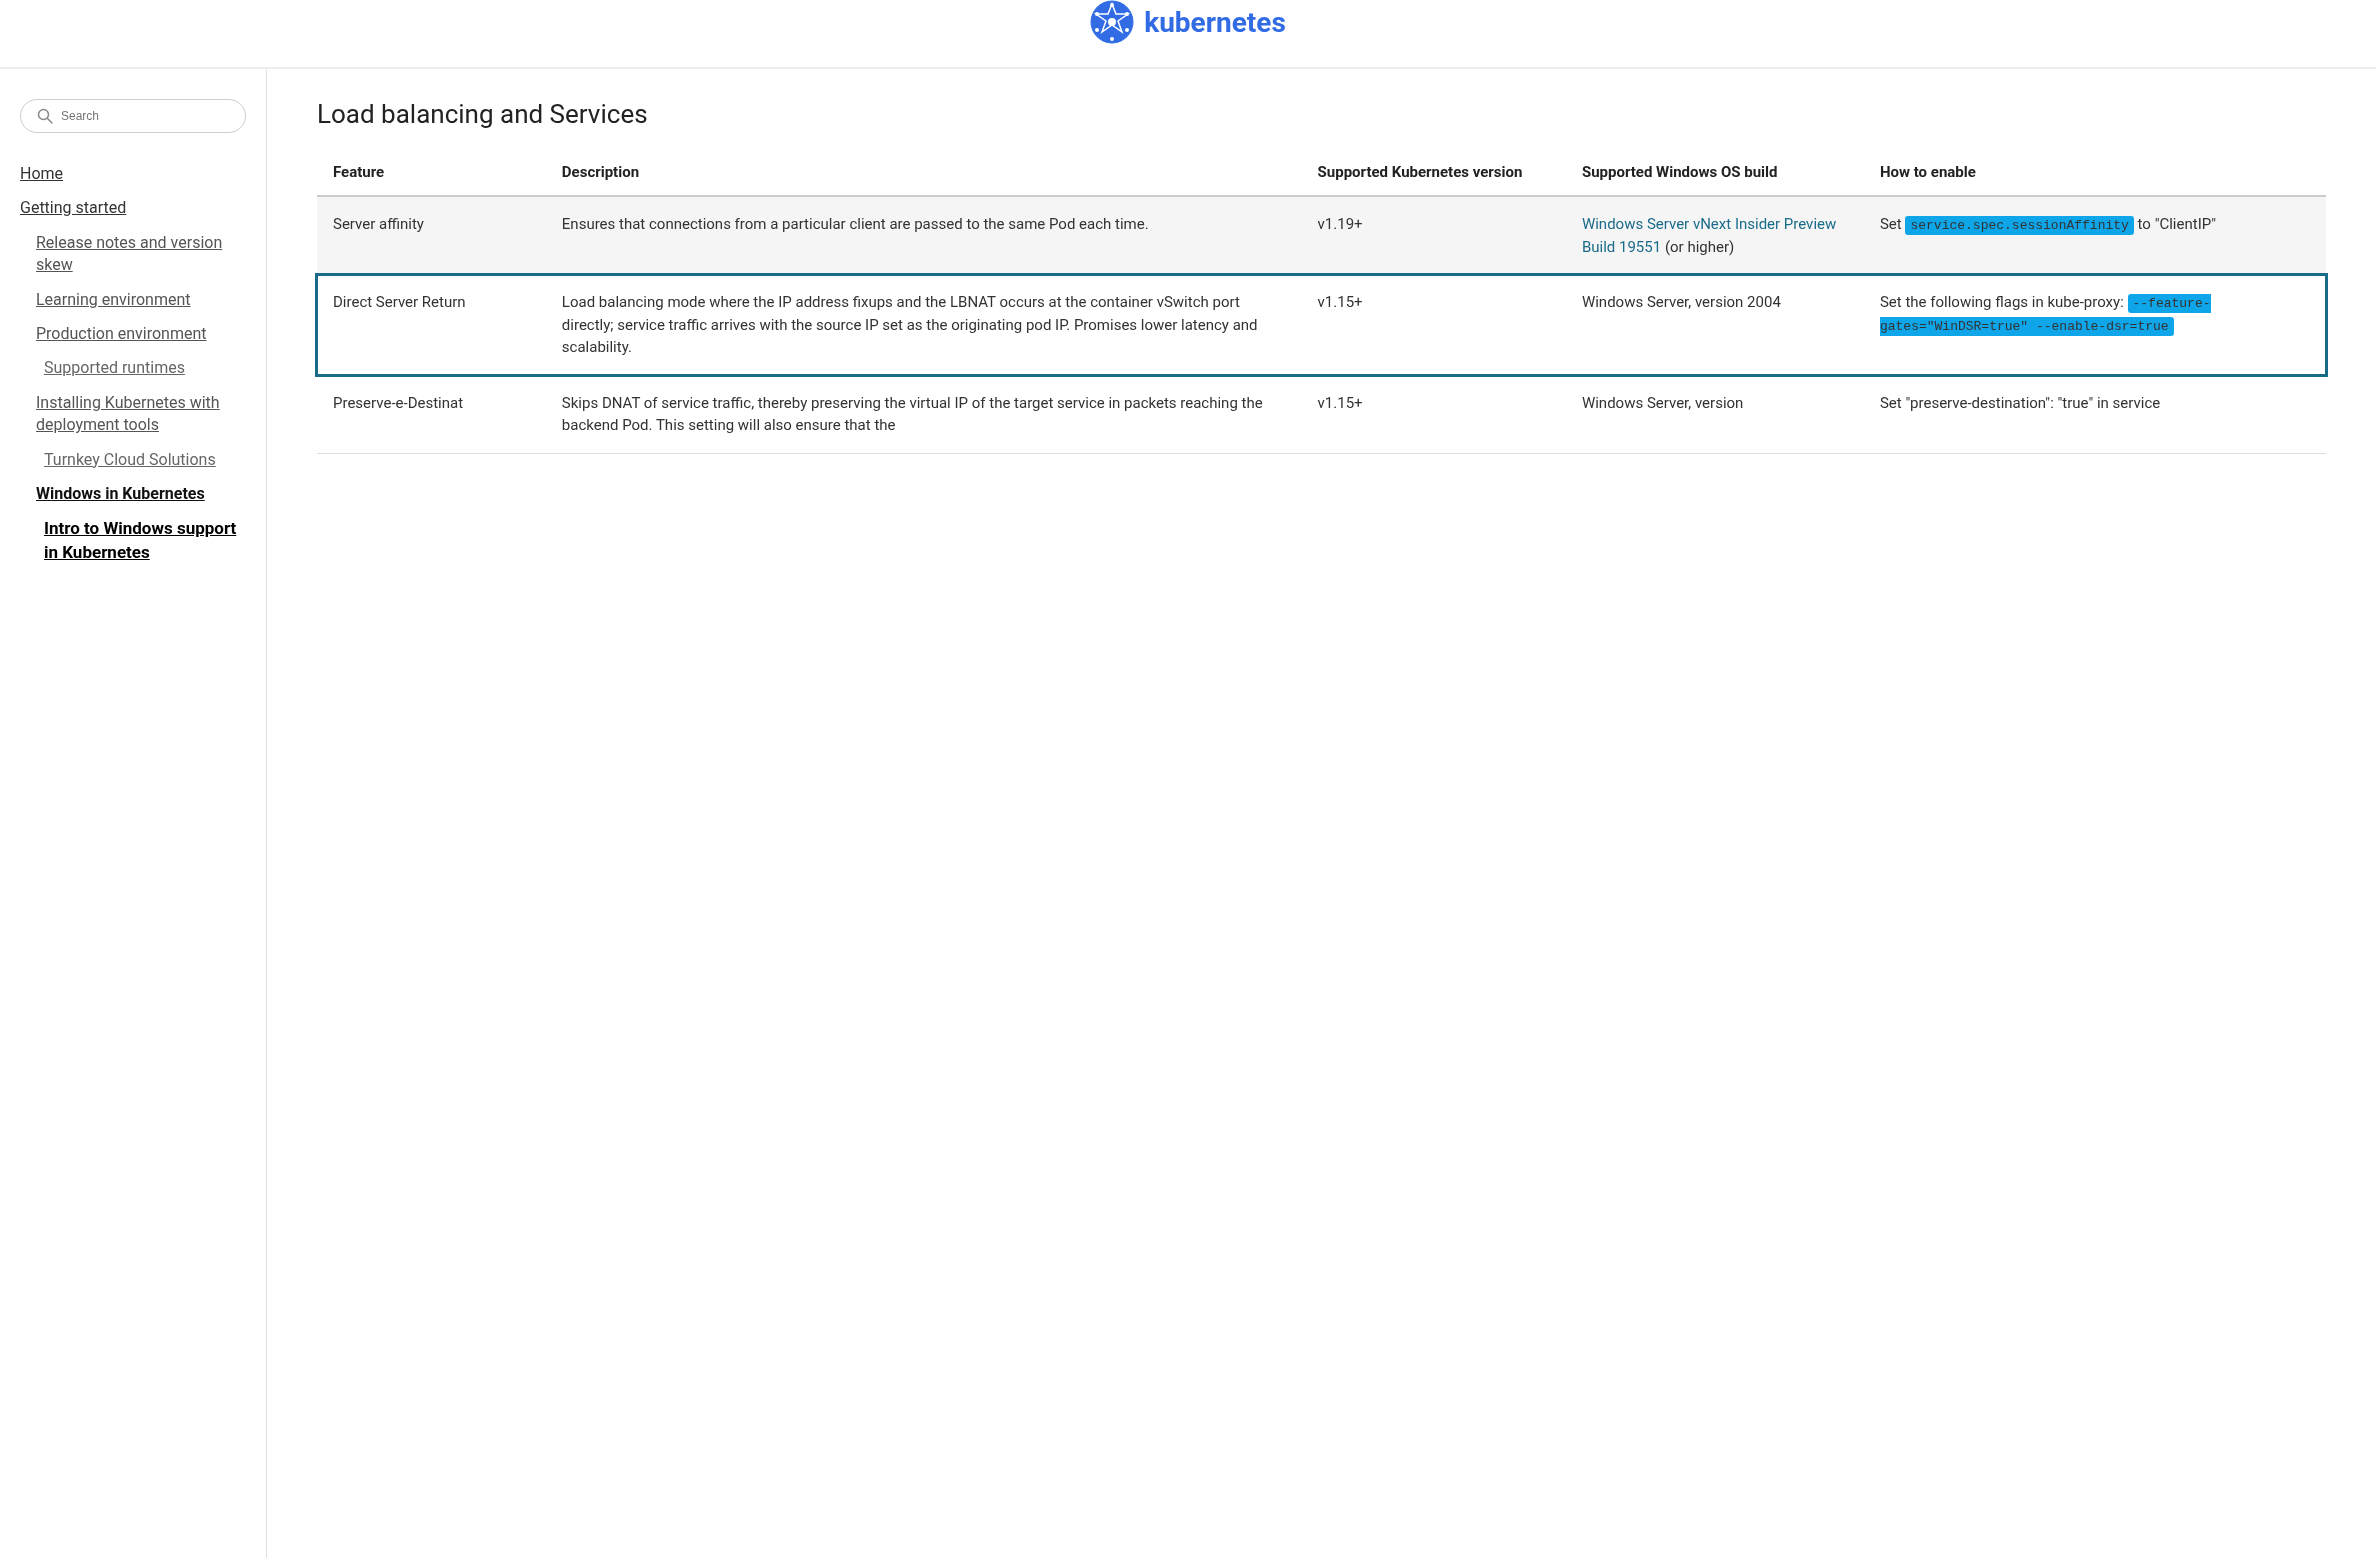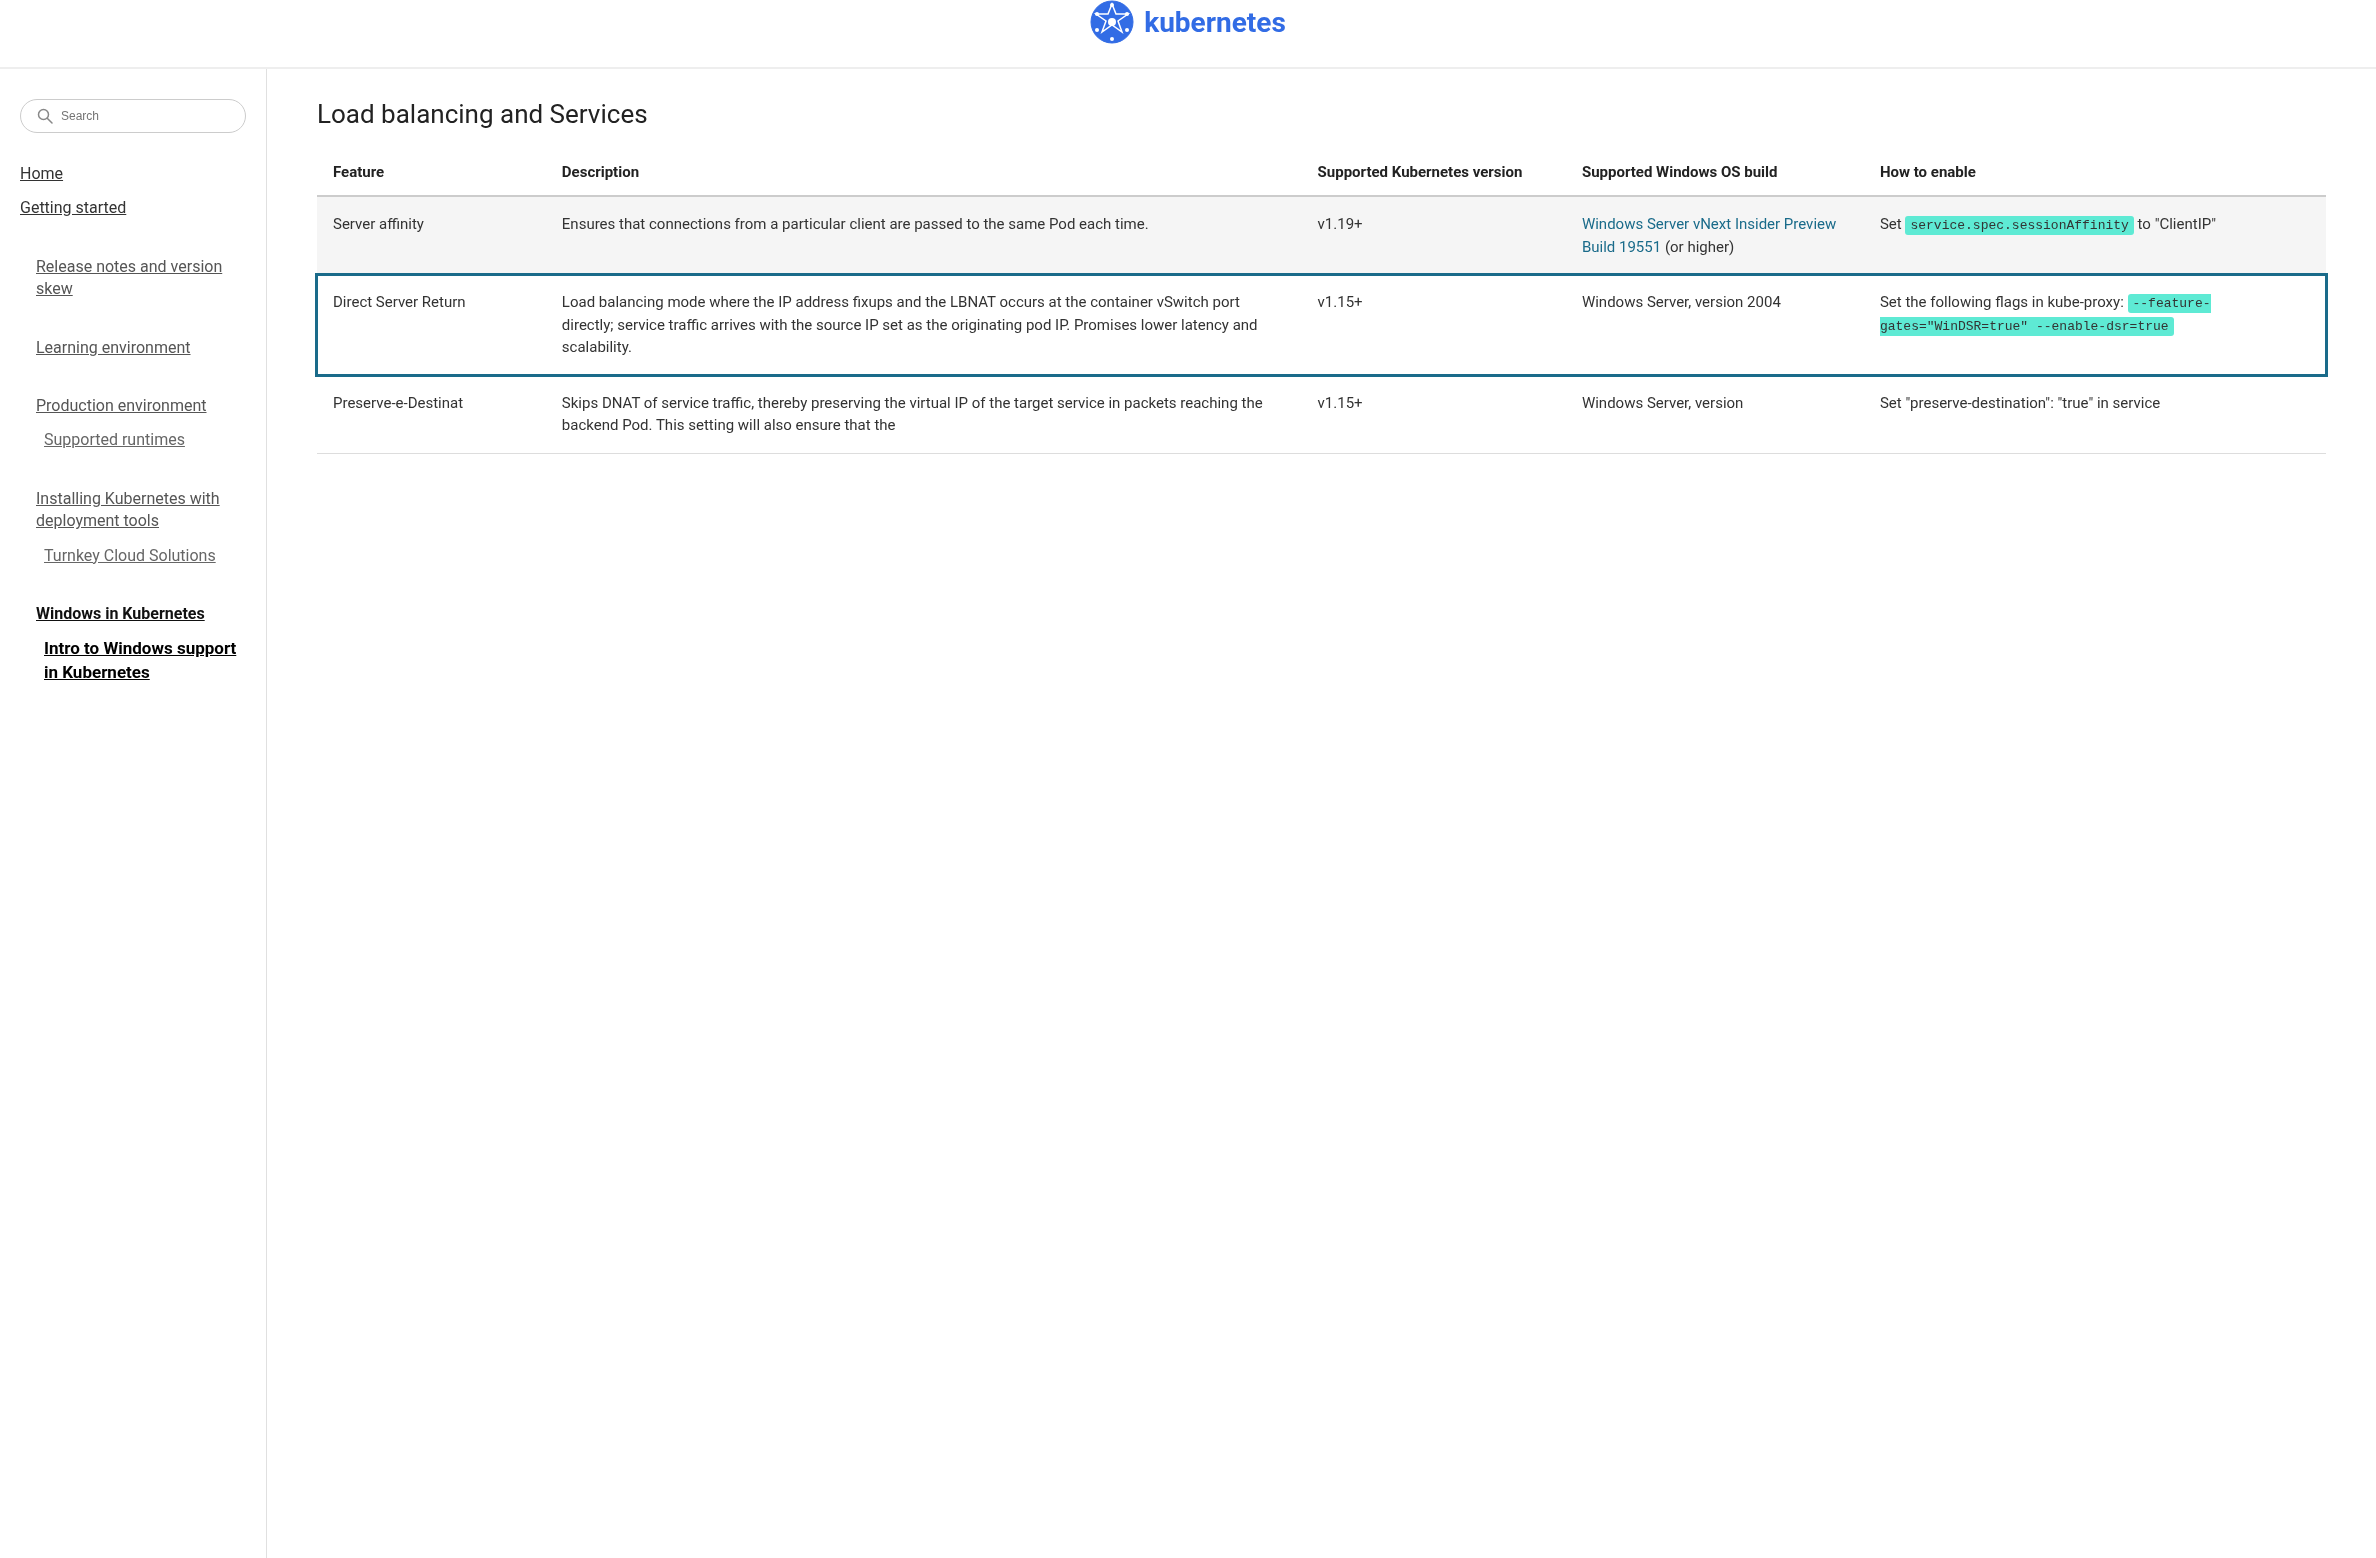--- a/index.html
+++ b/index.html
@@ -86,21 +86,20 @@
     .sidebar-nav-item {
       display: block;
       padding: 6px 0;
       color: #333;
       cursor: pointer;
       line-height: 1.4;
     }
     .sidebar-nav-item.indent1 {
       padding-left: 16px;
       color: #555;
-      margin-top: 24px;
     }
     .sidebar-nav-item.indent2 {
       padding-left: 24px;
       color: #666;
     }
     .sidebar-nav-item.bold {
       font-weight: 700;
       color: #111;
     }
     .sidebar-nav-item.active-bold {
@@ -158,21 +157,21 @@
     }
     .features-table tr.gray-bg td {
       background: #f5f5f5;
     }
     .link-blue {
       color: #1a6b8a;
       text-decoration: none;
     }
     code {
       font-family: 'Courier New', Courier, monospace;
-      background: #5eead4;
+      background: #0ea5e9;
       padding: 2px 5px;
       border-radius: 3px;
       font-size: 13px;
     }
     .col-feature { width: 129px; }
     .col-desc { width: 426px; }
     .col-k8s { width: 149px; }
     .col-win { width: 168px; }
     .col-how { width: 218px; }
   </style>

